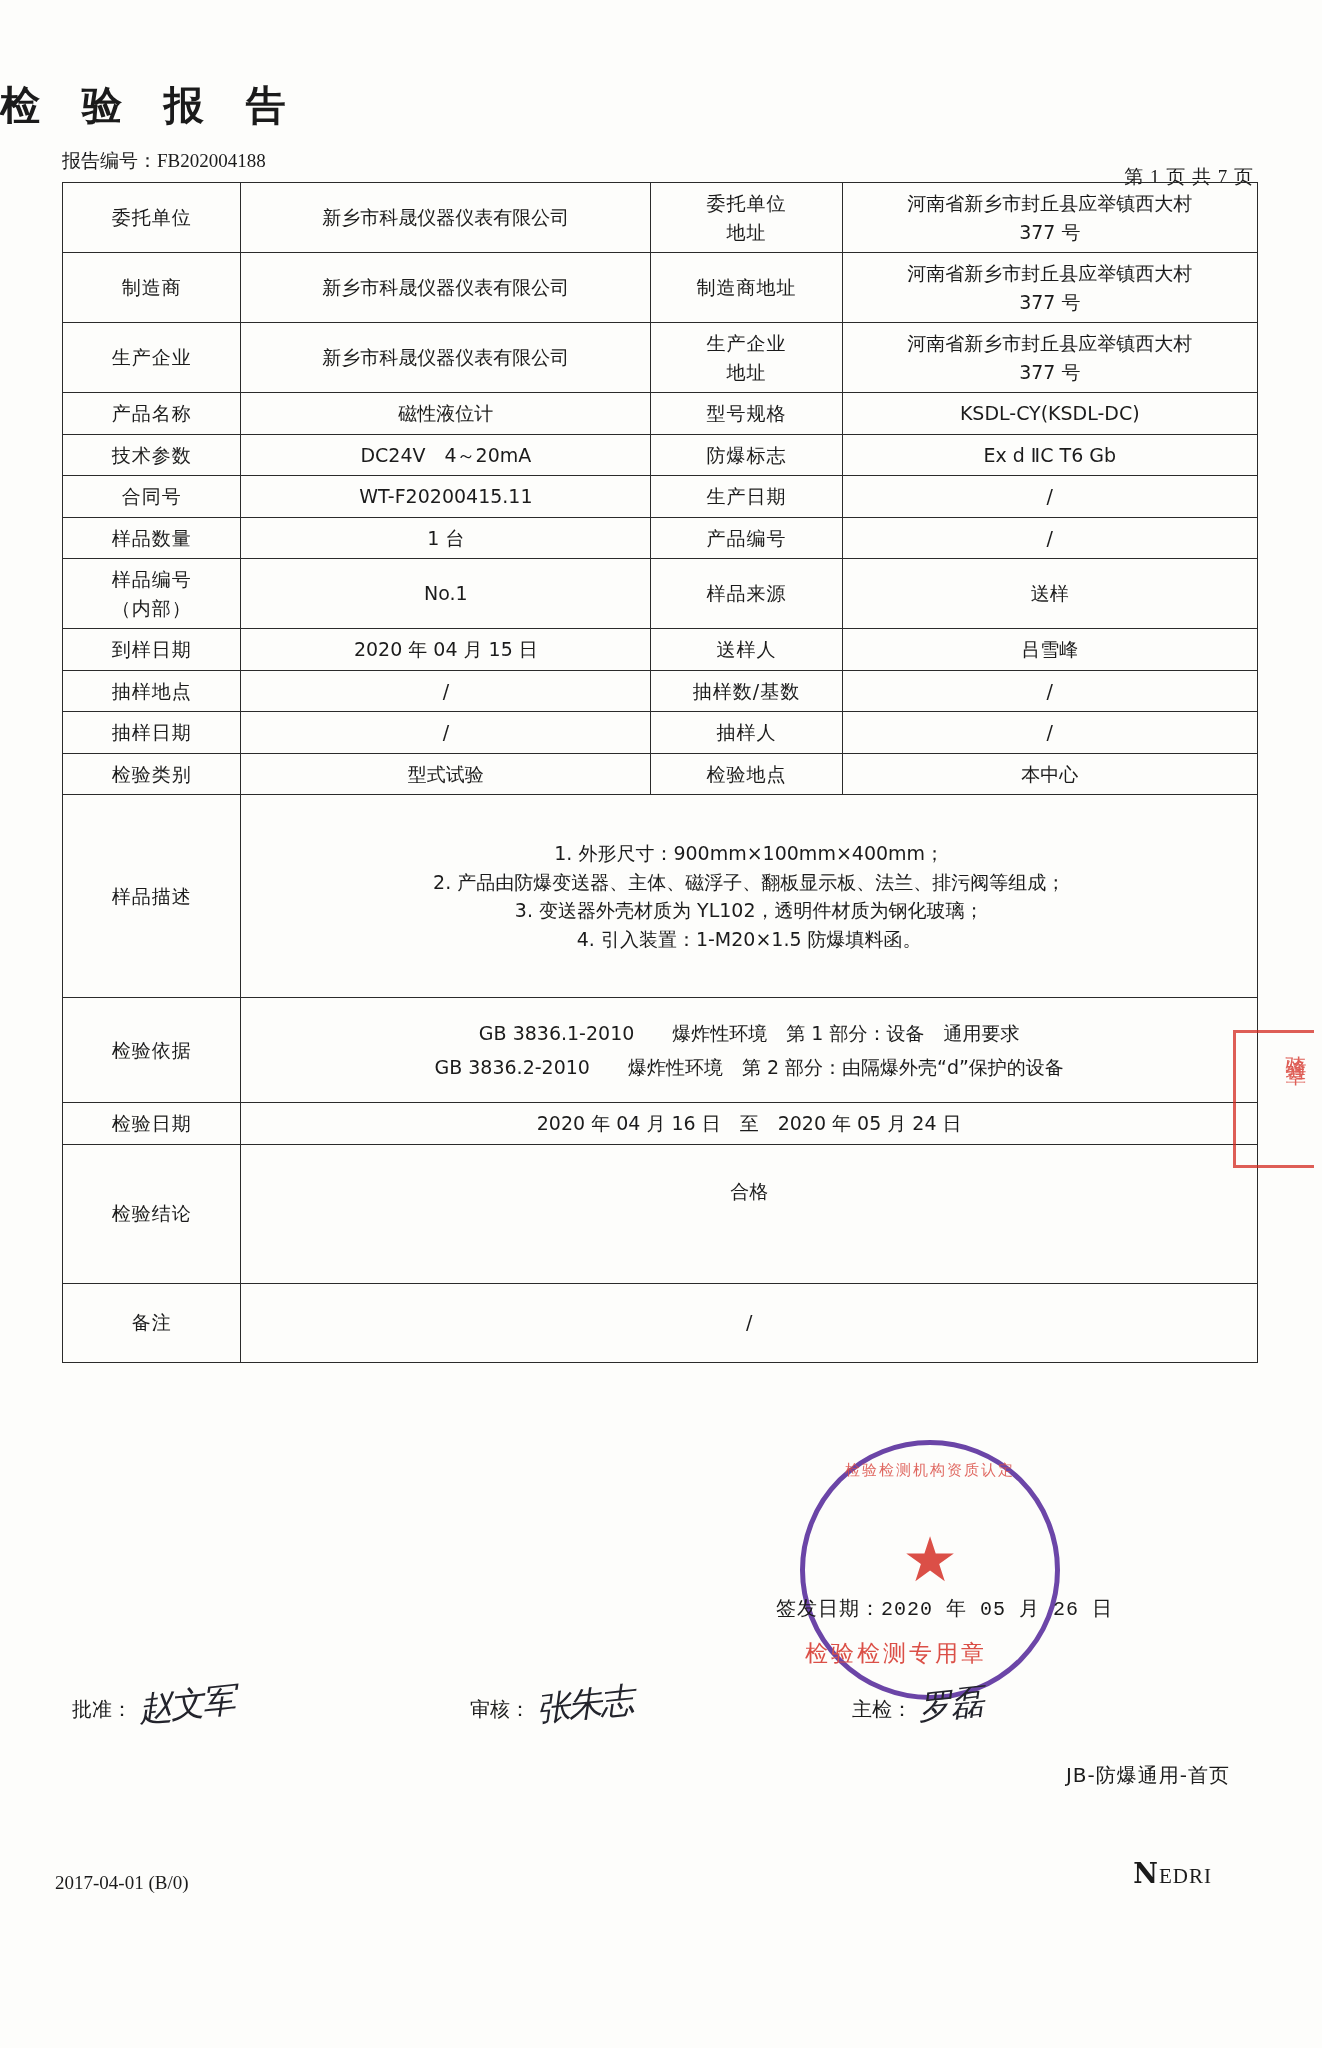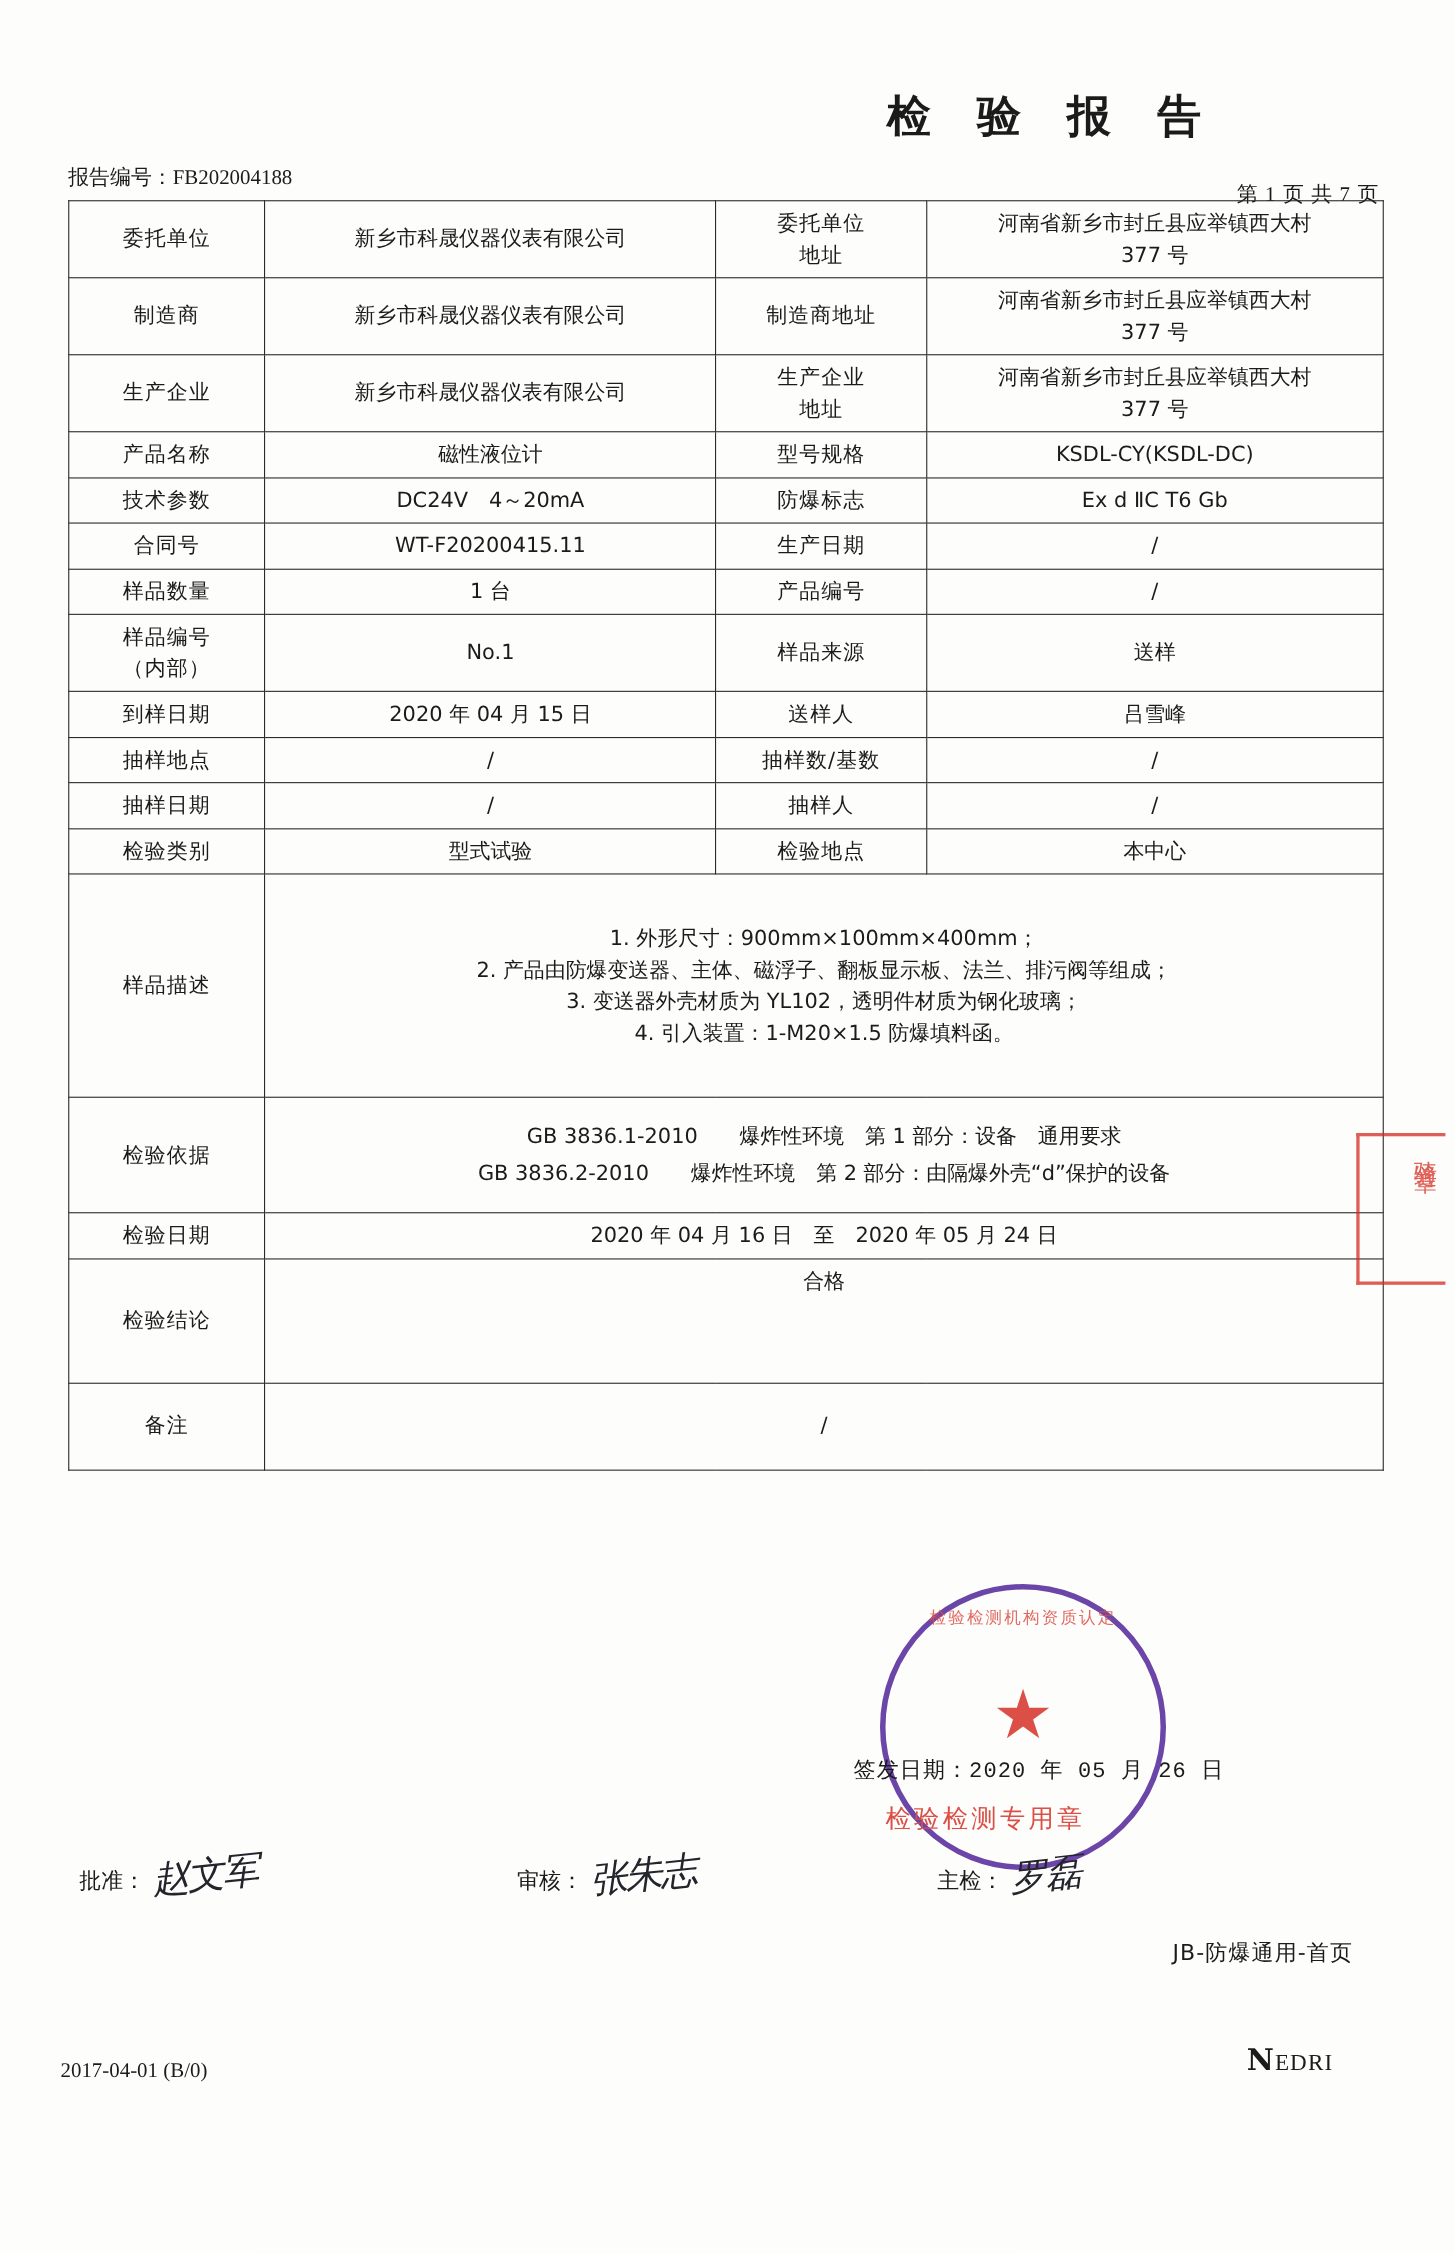--- a/index.html
+++ b/index.html
@@ -20,21 +20,21 @@
     left: 0; top: 0;
     width: 1322px;
     height: 2048px;
     background: #fdfdfb;
   }
   .title {
     position: absolute;
     top: 78px;
     left: 0;
     width: 1106px;
-    text-align: right;
+    text-align: left;
     font-size: 40px;
     letter-spacing: 14px;
     font-weight: bold;
     font-family: "DejaVu Serif", serif;
   }
   .report-no {
     position: absolute;
     left: 62px;
     top: 148px;
     font-size: 19px;
@@ -309,21 +309,21 @@
         </td>
       </tr>
 
       <tr>
         <td class="lbl">检验日期</td>
         <td class="left-text" colspan="3">2020 年 04 月 16 日　至　2020 年 05 月 24 日</td>
       </tr>
 
       <tr>
         <td class="lbl">检验结论</td>
-        <td class="left-text" colspan="3" style="height:100px; vertical-align:top; padding-top:6px">合格</td>
+        <td class="left-text" colspan="3" style="height:100px; vertical-align:top; padding-top:32px">合格</td>
       </tr>
 
       <tr>
         <td class="lbl">备注</td>
         <td class="left-text" colspan="3" style="height:66px">/</td>
       </tr>
     </tbody>
   </table>
 
   <div class="seal">

